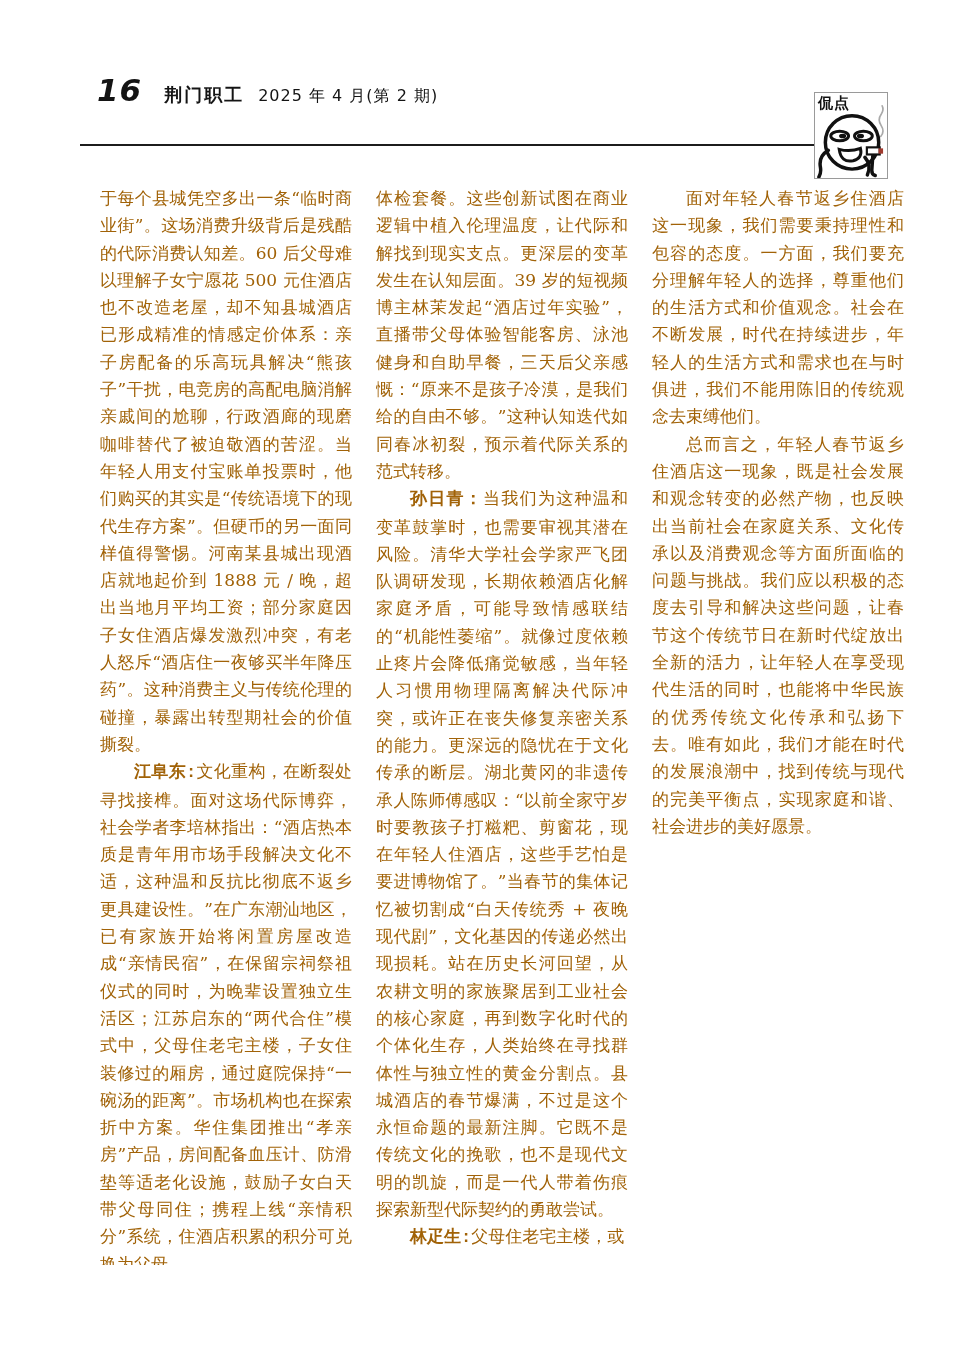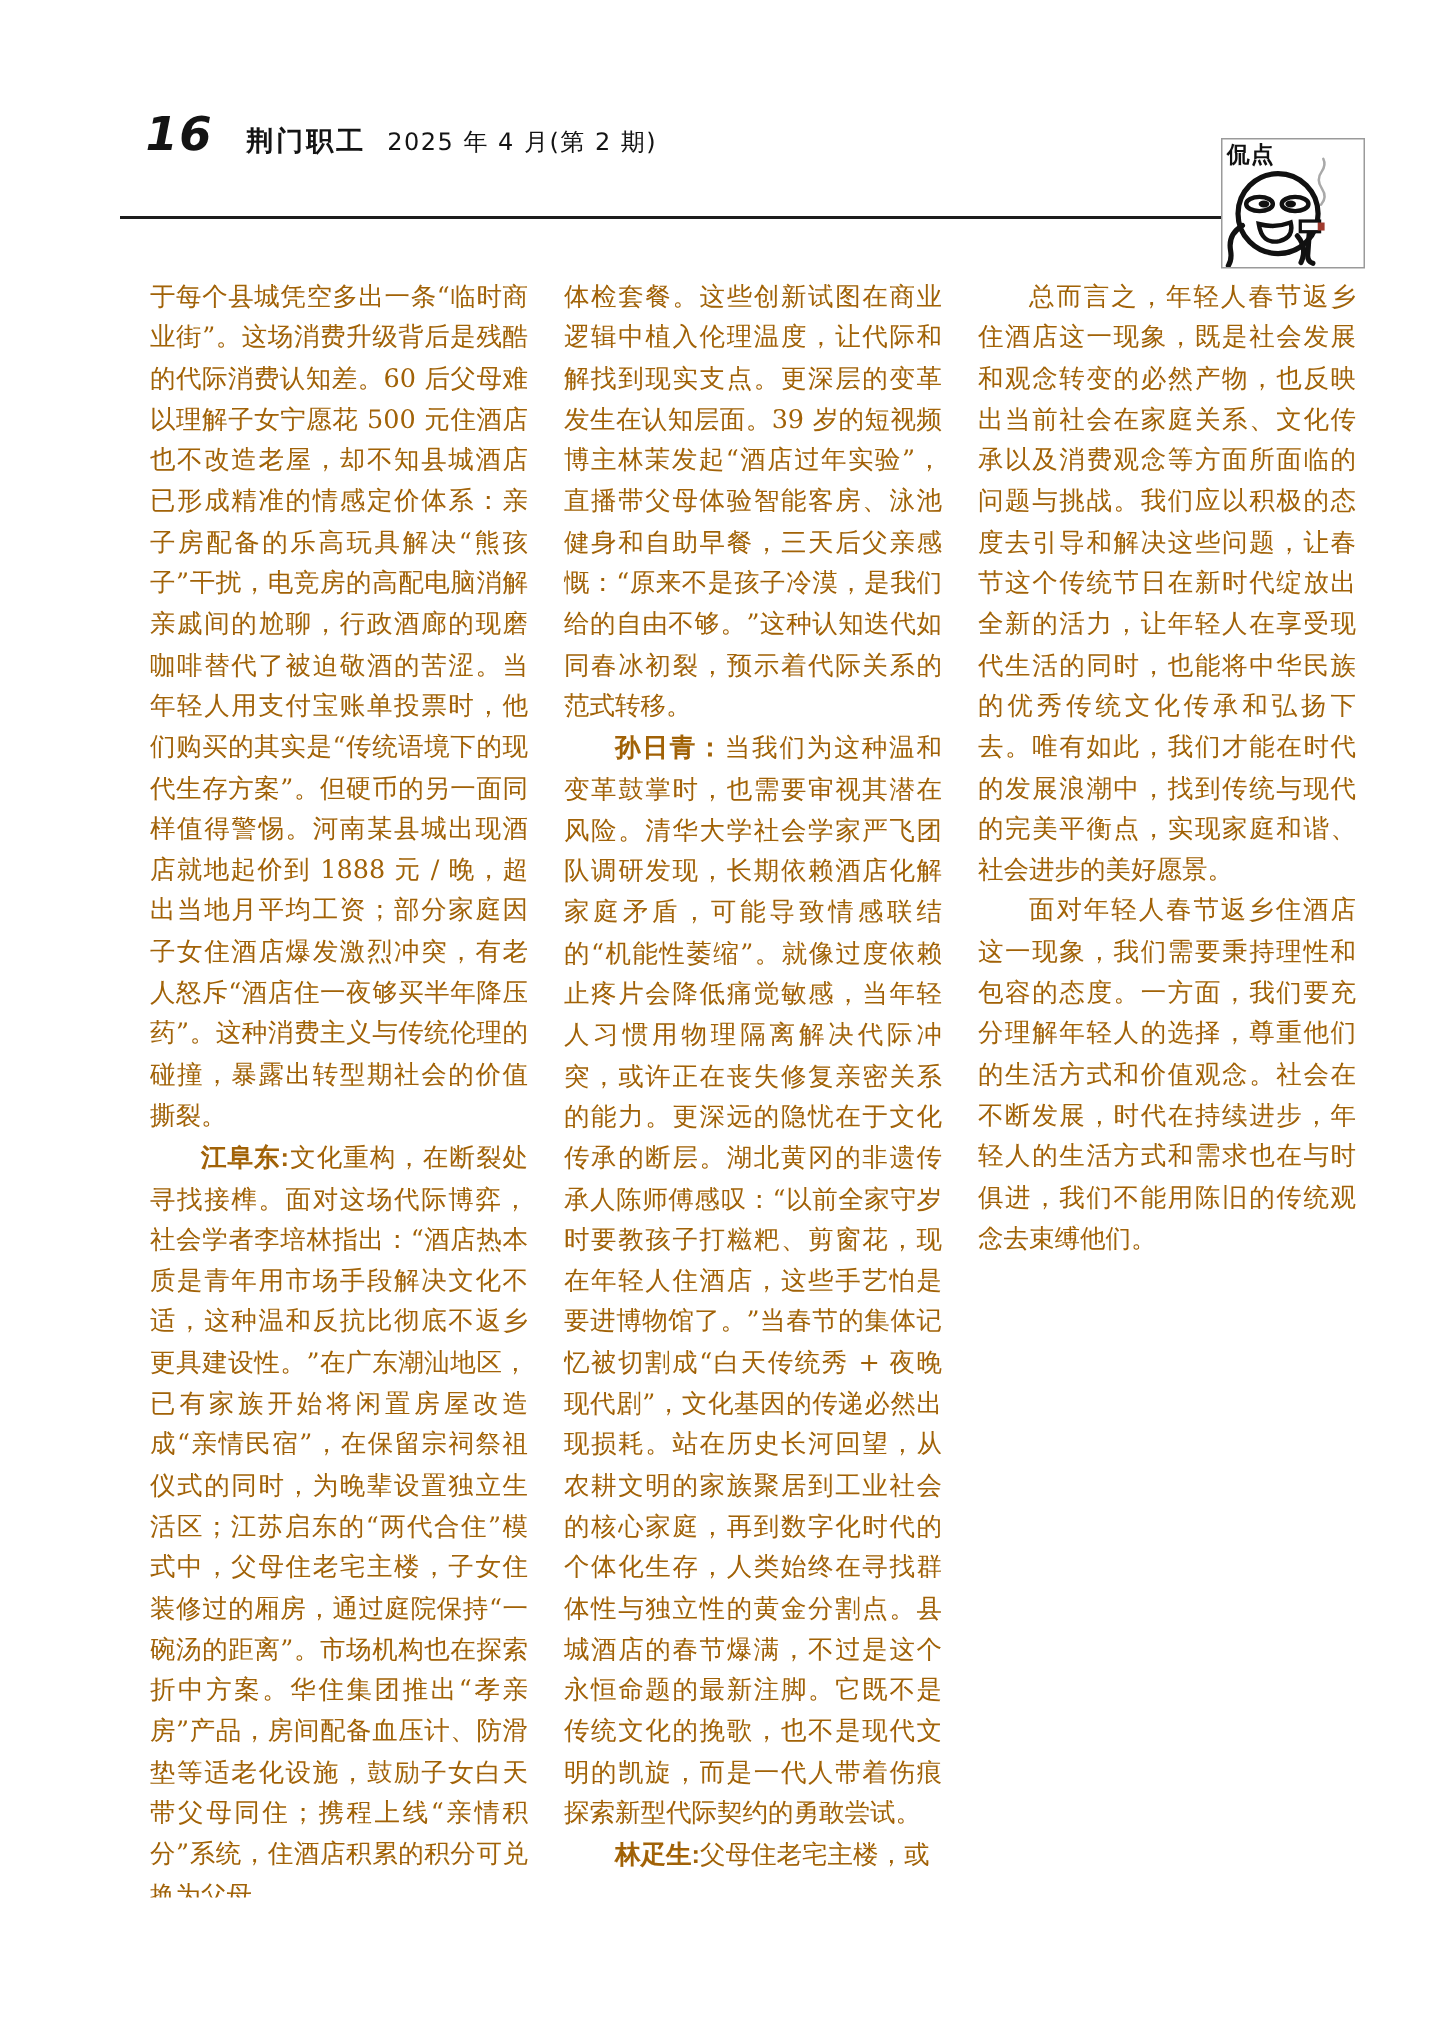--- a/index.html
+++ b/index.html
@@ -18,42 +18,42 @@
     font-family:"DejaVu Sans","Liberation Sans",sans-serif;
     font-size:18px;font-weight:700;margin-left:22px;letter-spacing:2px;
   }
   .issue{
     font-family:"DejaVu Sans","Liberation Sans",sans-serif;
     font-size:16px;font-weight:500;margin-left:14px;letter-spacing:1px;
   }
   .rule{position:absolute;left:80px;top:144px;width:734px;height:2px;background:#1c1c1c;}
   
   .badge{
-    position:absolute;left:814px;top:92px;width:96px;height:87px;
+    position:absolute;left:814px;top:92px;width:74px;height:87px;
     background:#fff;border:1px solid #9a9a9a;box-sizing:border-box;
   }
   .badge-label{
     position:absolute;left:3px;top:1px;z-index:2;
     font-family:"DejaVu Sans","Liberation Sans",sans-serif;
     font-size:15px;font-weight:700;color:#111;letter-spacing:1px;
   }
   .badge svg{position:absolute;left:0;top:0;}
   
   .col{
     position:absolute;top:185px;width:252px;height:1080px;
     font-size:17px;line-height:27.3px;text-align:justify;
     color:#a16207;overflow:hidden;
   }
   .col-1{left:100px;}
   .col-2{left:376px;}
   .col-3{left:652px;}
   .col p{margin:0;padding:0;text-indent:2em;}
   .col p.cont{text-indent:0;}
   .speaker{
-    font-family:Liberation Sans, sans-serif;
+    font-family:Liberation Mono, monospace;
     font-weight:700;font-style:normal;
   }
 </style>
 </head>
 <body>
 
 <div class="page-root">
 
   <div class="header">
     <span class="pagenum">16</span><span class="journal">荆门职工</span><span class="issue">2025 年 4 月(第 2 期)</span>
@@ -83,17 +83,17 @@
     <p><b class="speaker">江阜东:</b><span>文化重构，在断裂处寻找接榫。面对这场代际博弈，社会学者李培林指出：“酒店热本质是青年用市场手段解决文化不适，这种温和反抗比彻底不返乡更具建设性。”在广东潮汕地区，已有家族开始将闲置房屋改造成“亲情民宿”，在保留宗祠祭祖仪式的同时，为晚辈设置独立生活区；江苏启东的“两代合住”模式中，父母住老宅主楼，子女住装修过的厢房，通过庭院保持“一碗汤的距离”。市场机构也在探索折中方案。华住集团推出“孝亲房”产品，房间配备血压计、防滑垫等适老化设施，鼓励子女白天带父母同住；携程上线“亲情积分”系统，住酒店积累的积分可兑换为父母</span></p>
   </div>
 
   <div class="col col-2">
     <p class="cont"><span>体检套餐。这些创新试图在商业逻辑中植入伦理温度，让代际和解找到现实支点。更深层的变革发生在认知层面。39 岁的短视频博主林茉发起“酒店过年实验”，直播带父母体验智能客房、泳池健身和自助早餐，三天后父亲感慨：“原来不是孩子冷漠，是我们给的自由不够。”这种认知迭代如同春冰初裂，预示着代际关系的范式转移。</span></p>
     <p><b class="speaker">孙日青：</b><span>当我们为这种温和变革鼓掌时，也需要审视其潜在风险。清华大学社会学家严飞团队调研发现，长期依赖酒店化解家庭矛盾，可能导致情感联结的“机能性萎缩”。就像过度依赖止疼片会降低痛觉敏感，当年轻人习惯用物理隔离解决代际冲突，或许正在丧失修复亲密关系的能力。更深远的隐忧在于文化传承的断层。湖北黄冈的非遗传承人陈师傅感叹：“以前全家守岁时要教孩子打糍粑、剪窗花，现在年轻人住酒店，这些手艺怕是要进博物馆了。”当春节的集体记忆被切割成“白天传统秀 + 夜晚现代剧”，文化基因的传递必然出现损耗。站在历史长河回望，从农耕文明的家族聚居到工业社会的核心家庭，再到数字化时代的个体化生存，人类始终在寻找群体性与独立性的黄金分割点。县城酒店的春节爆满，不过是这个永恒命题的最新注脚。它既不是传统文化的挽歌，也不是现代文明的凯旋，而是一代人带着伤痕探索新型代际契约的勇敢尝试。</span></p>
     <p><b class="speaker">林疋生:</b><span>父母住老宅主楼，或</span></p>
   </div>
 
   <div class="col col-3">
+    <p><span>面对年轻人春节返乡住酒店这一现象，我们需要秉持理性和包容的态度。一方面，我们要充分理解年轻人的选择，尊重他们的生活方式和价值观念。社会在不断发展，时代在持续进步，年轻人的生活方式和需求也在与时俱进，我们不能用陈旧的传统观念去束缚他们。</span></p>
     <p><span>总而言之，年轻人春节返乡住酒店这一现象，既是社会发展和观念转变的必然产物，也反映出当前社会在家庭关系、文化传承以及消费观念等方面所面临的问题与挑战。我们应以积极的态度去引导和解决这些问题，让春节这个传统节日在新时代绽放出全新的活力，让年轻人在享受现代生活的同时，也能将中华民族的优秀传统文化传承和弘扬下去。唯有如此，我们才能在时代的发展浪潮中，找到传统与现代的完美平衡点，实现家庭和谐、社会进步的美好愿景。</span></p>
-    <p><span>面对年轻人春节返乡住酒店这一现象，我们需要秉持理性和包容的态度。一方面，我们要充分理解年轻人的选择，尊重他们的生活方式和价值观念。社会在不断发展，时代在持续进步，年轻人的生活方式和需求也在与时俱进，我们不能用陈旧的传统观念去束缚他们。</span></p>
   </div>
 
 </div>
 
 </body></html>

